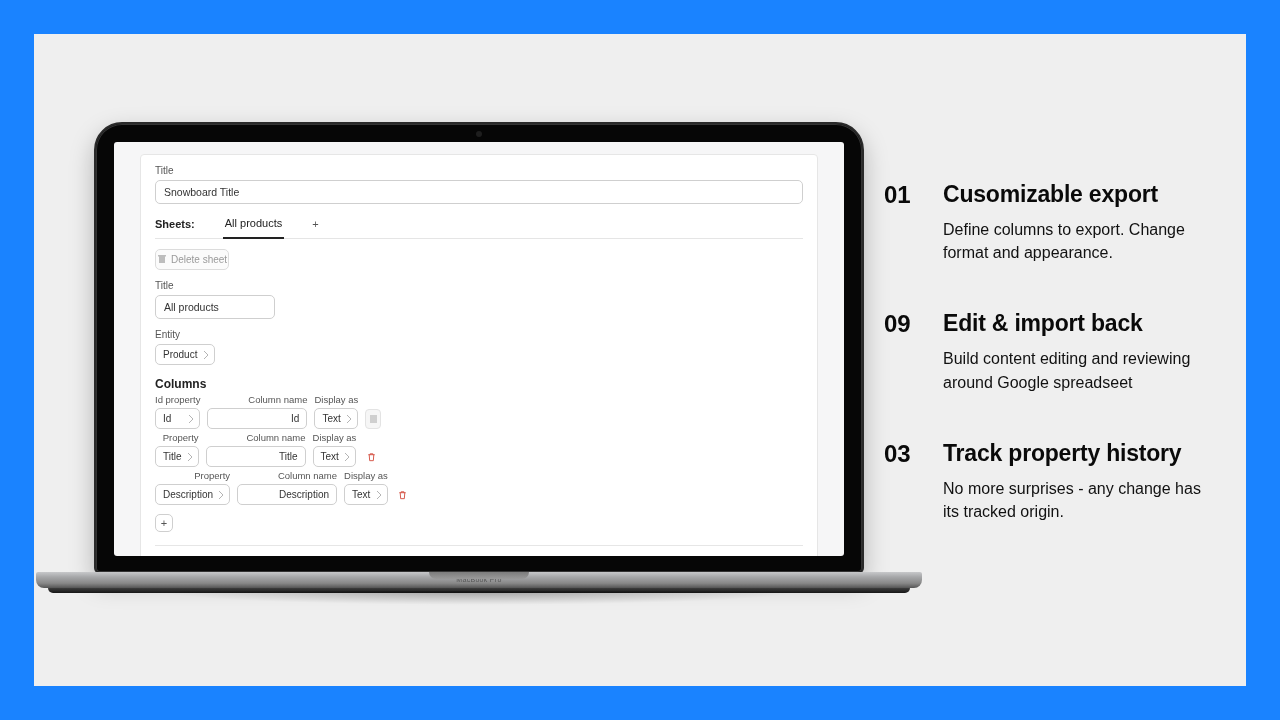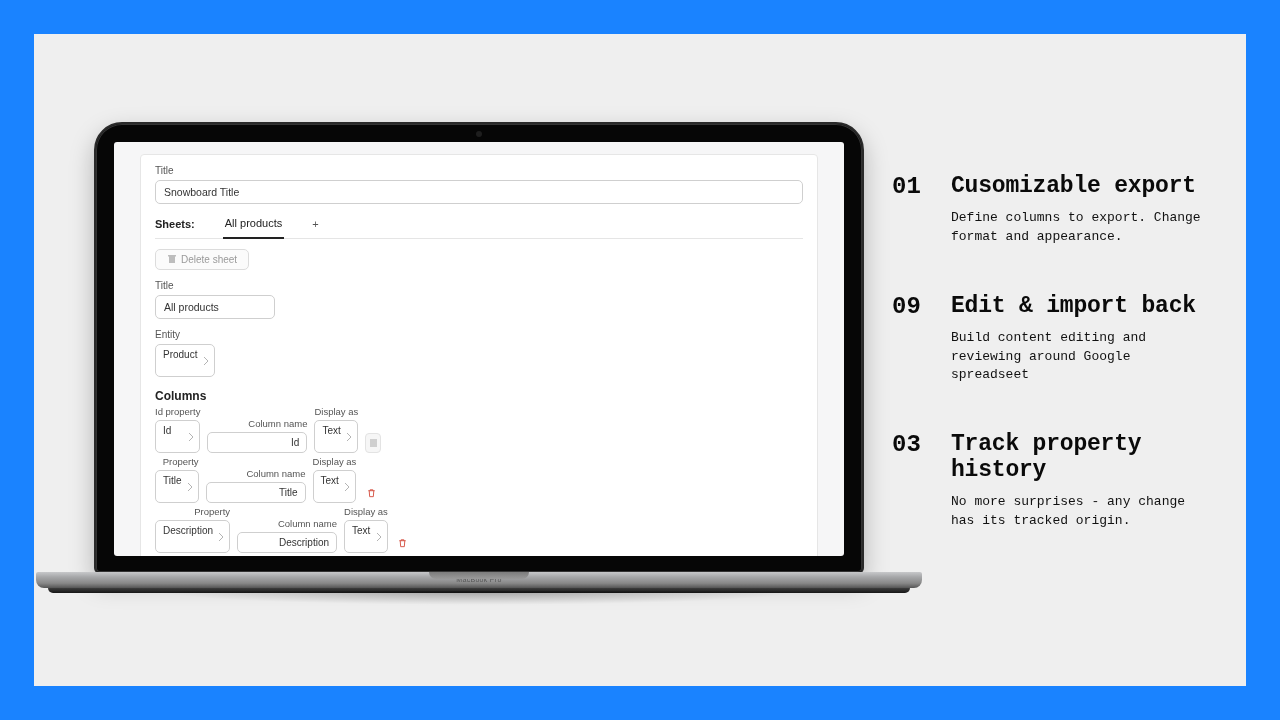--- a/index.html
+++ b/index.html
@@ -71,40 +71,40 @@
     border-bottom: 2px solid #222; margin-bottom: -1px;
   }
   .tab-add {
     font-size: 11px; color: #555; padding-bottom: 8px; cursor: pointer;
   }
   .delete-sheet {
     margin-top: 10px;
     display: inline-flex; align-items: center; gap: 5px;
     border: 1px solid #dcdcdc; background: #fbfbfb;
     color: #9a9a9a;
-    border-radius: 5px; padding: 4px 11px;
+    border-radius: 5px; padding: 4px 1px;
     font-size: 10px;
   }
   .trash-mini {
     width: 9px; height: 10px;
     background:
       linear-gradient(#bdbdbd,#bdbdbd) center/6px 7px no-repeat,
       linear-gradient(#bdbdbd,#bdbdbd) top/8px 1.5px no-repeat;
   }
   .row-pair { display: flex; gap: 7px; align-items: flex-end; }
   .section { margin-top: 10px; }
   .cols-head { font-weight: 600; font-size: 12px; margin-top: 12px; }
   .col-row {
     display: flex; gap: 7px; align-items: flex-end; margin-top: 3px; text-align: right;
   }
   .col-group { display: flex; flex-direction: column; }
   .sublbl { font-size: 9.5px; color: #555; margin-bottom: 3px; }
   .select {
     border: 1px solid #cfcfcf; border-radius: 5px; background: #fff;
-    padding: 4px 16px 16px 7px; font-size: 10px; color: #333;
+    padding: 4px 16px 4px 7px; font-size: 10px; color: #333;
     position: relative; min-width: 36px;
     display: inline-flex; align-items: center;
   }
   .select::after {
     content: "";
     position: absolute; right: 5px; top: 50%; transform: translateY(-50%);
     width: 6px; height: 8px;
     background:
       linear-gradient(45deg, transparent 45%, #777 45%, #777 55%, transparent 55%) top/6px 4px no-repeat,
       linear-gradient(-45deg, transparent 45%, #777 45%, #777 55%, transparent 55%) bottom/6px 4px no-repeat;
@@ -173,26 +173,26 @@
     background: linear-gradient(180deg, #3d3d3d, #161616);
     border-radius: 0 0 10px 10px;
   }
   .shadow {
     height: 22px; margin: -2px -70px 0 -70px;
     background: radial-gradient(ellipse 50% 90% at 50% 0%, rgba(0,0,0,0.28), rgba(0,0,0,0) 70%);
   }
 
   
   .right {
-    flex: 1; padding: 70px 40px 40px 28px; color:#0a0a0a;font-family:Liberation Mono, monospace;
+    flex: 1; padding: 70px 40px 40px 20px; color:#0a0a0a;
   }
   .feat { display:flex; gap: 17px; margin-bottom: 46px; }
   .num { font-weight: 700; font-size: 24px; line-height: 1.15; flex: 0 0 42px; }
   .feat h3 { font-size: 23px; font-weight: 700; margin-bottom: 10px; letter-spacing: -0.2px; }
-  .feat p { font-size: 13px; line-height: 1.45; color:#111; max-width: 270px; }
+  .feat p { font-size: 16px; line-height: 1.45; color:#111; max-width: 270px; }
 </style>
 </head>
 <body>
 
 <div class="outer">
   <div class="inner">
 
     <div class="left">
       <div class="laptop">
         <div class="bezel">

